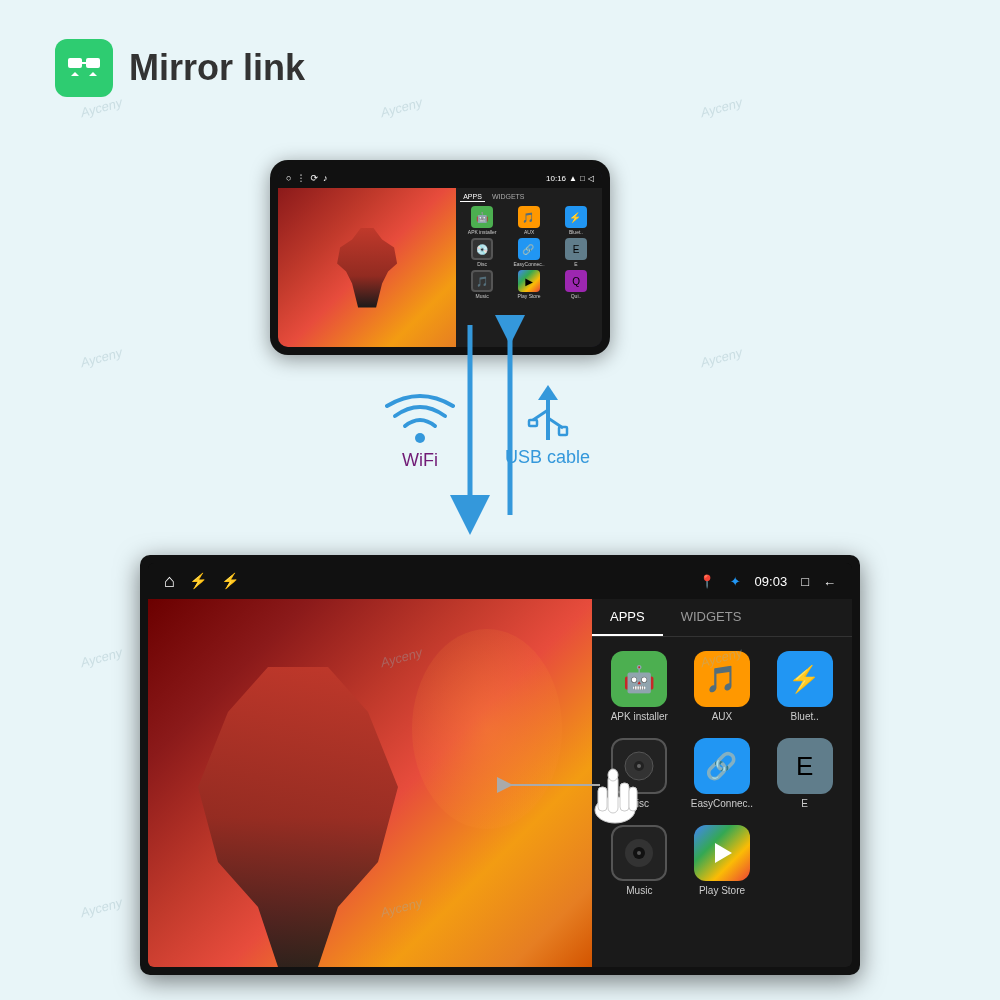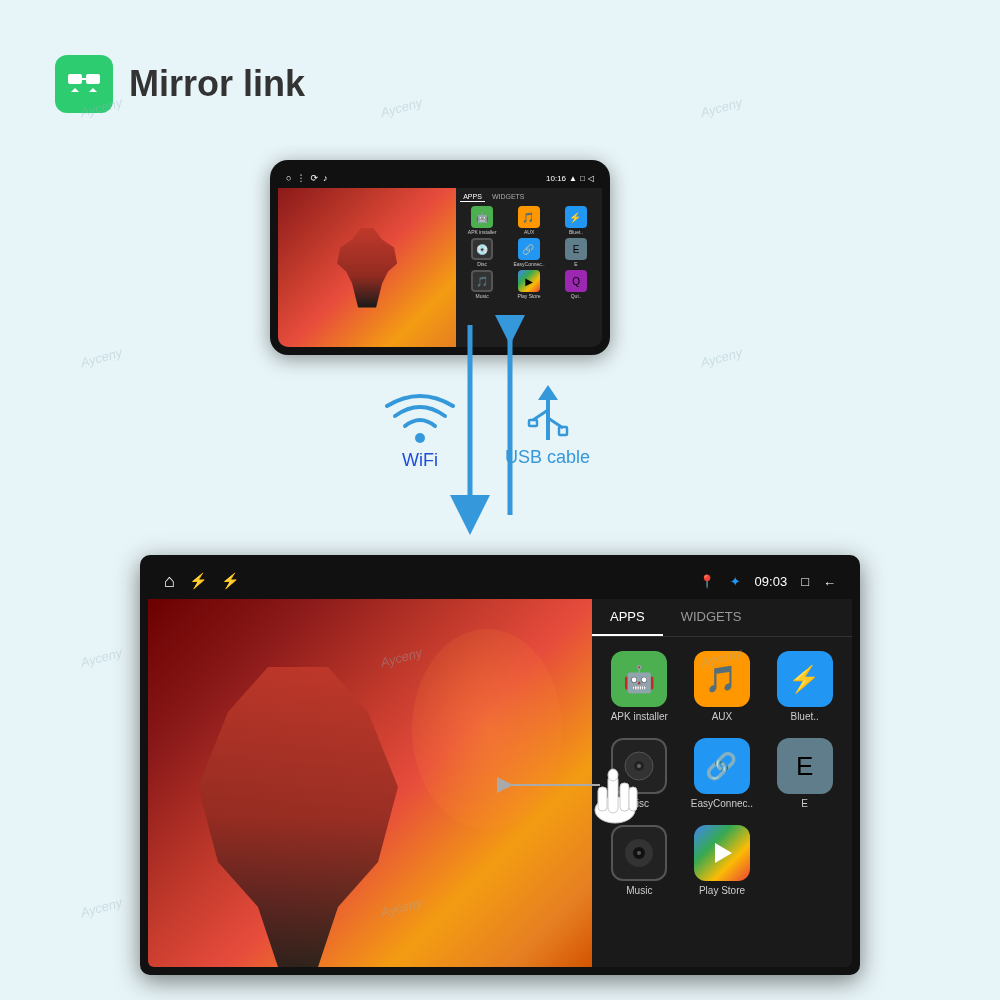--- a/index.html
+++ b/index.html
@@ -20,21 +20,21 @@
       font-style: italic;
       transform: rotate(-15deg);
       pointer-events: none;
       z-index: 100;
       white-space: nowrap;
     }
 
     
     .header {
       position: absolute;
-      top: 55px;
+      top: 39px;
       left: 55px;
       display: flex;
       flex-direction: row;
       align-items: center;
     }
     .header-title-row {
       display: flex;
       align-items: center;
       gap: 16px;
     }
@@ -180,21 +180,21 @@
       display: flex;
       flex-direction: column;
       align-items: center;
     }
     .wifi-symbol {
       width: 70px;
       height: 55px;
     }
     .wifi-label {
       font-size: 18px;
-      color: #1d4ed8;
+      color: #701a75;
       font-weight: 500;
       margin-top: 5px;
     }
 
     
     .usb-icon {
       position: absolute;
       top: 380px;
       left: 505px;
       display: flex;

